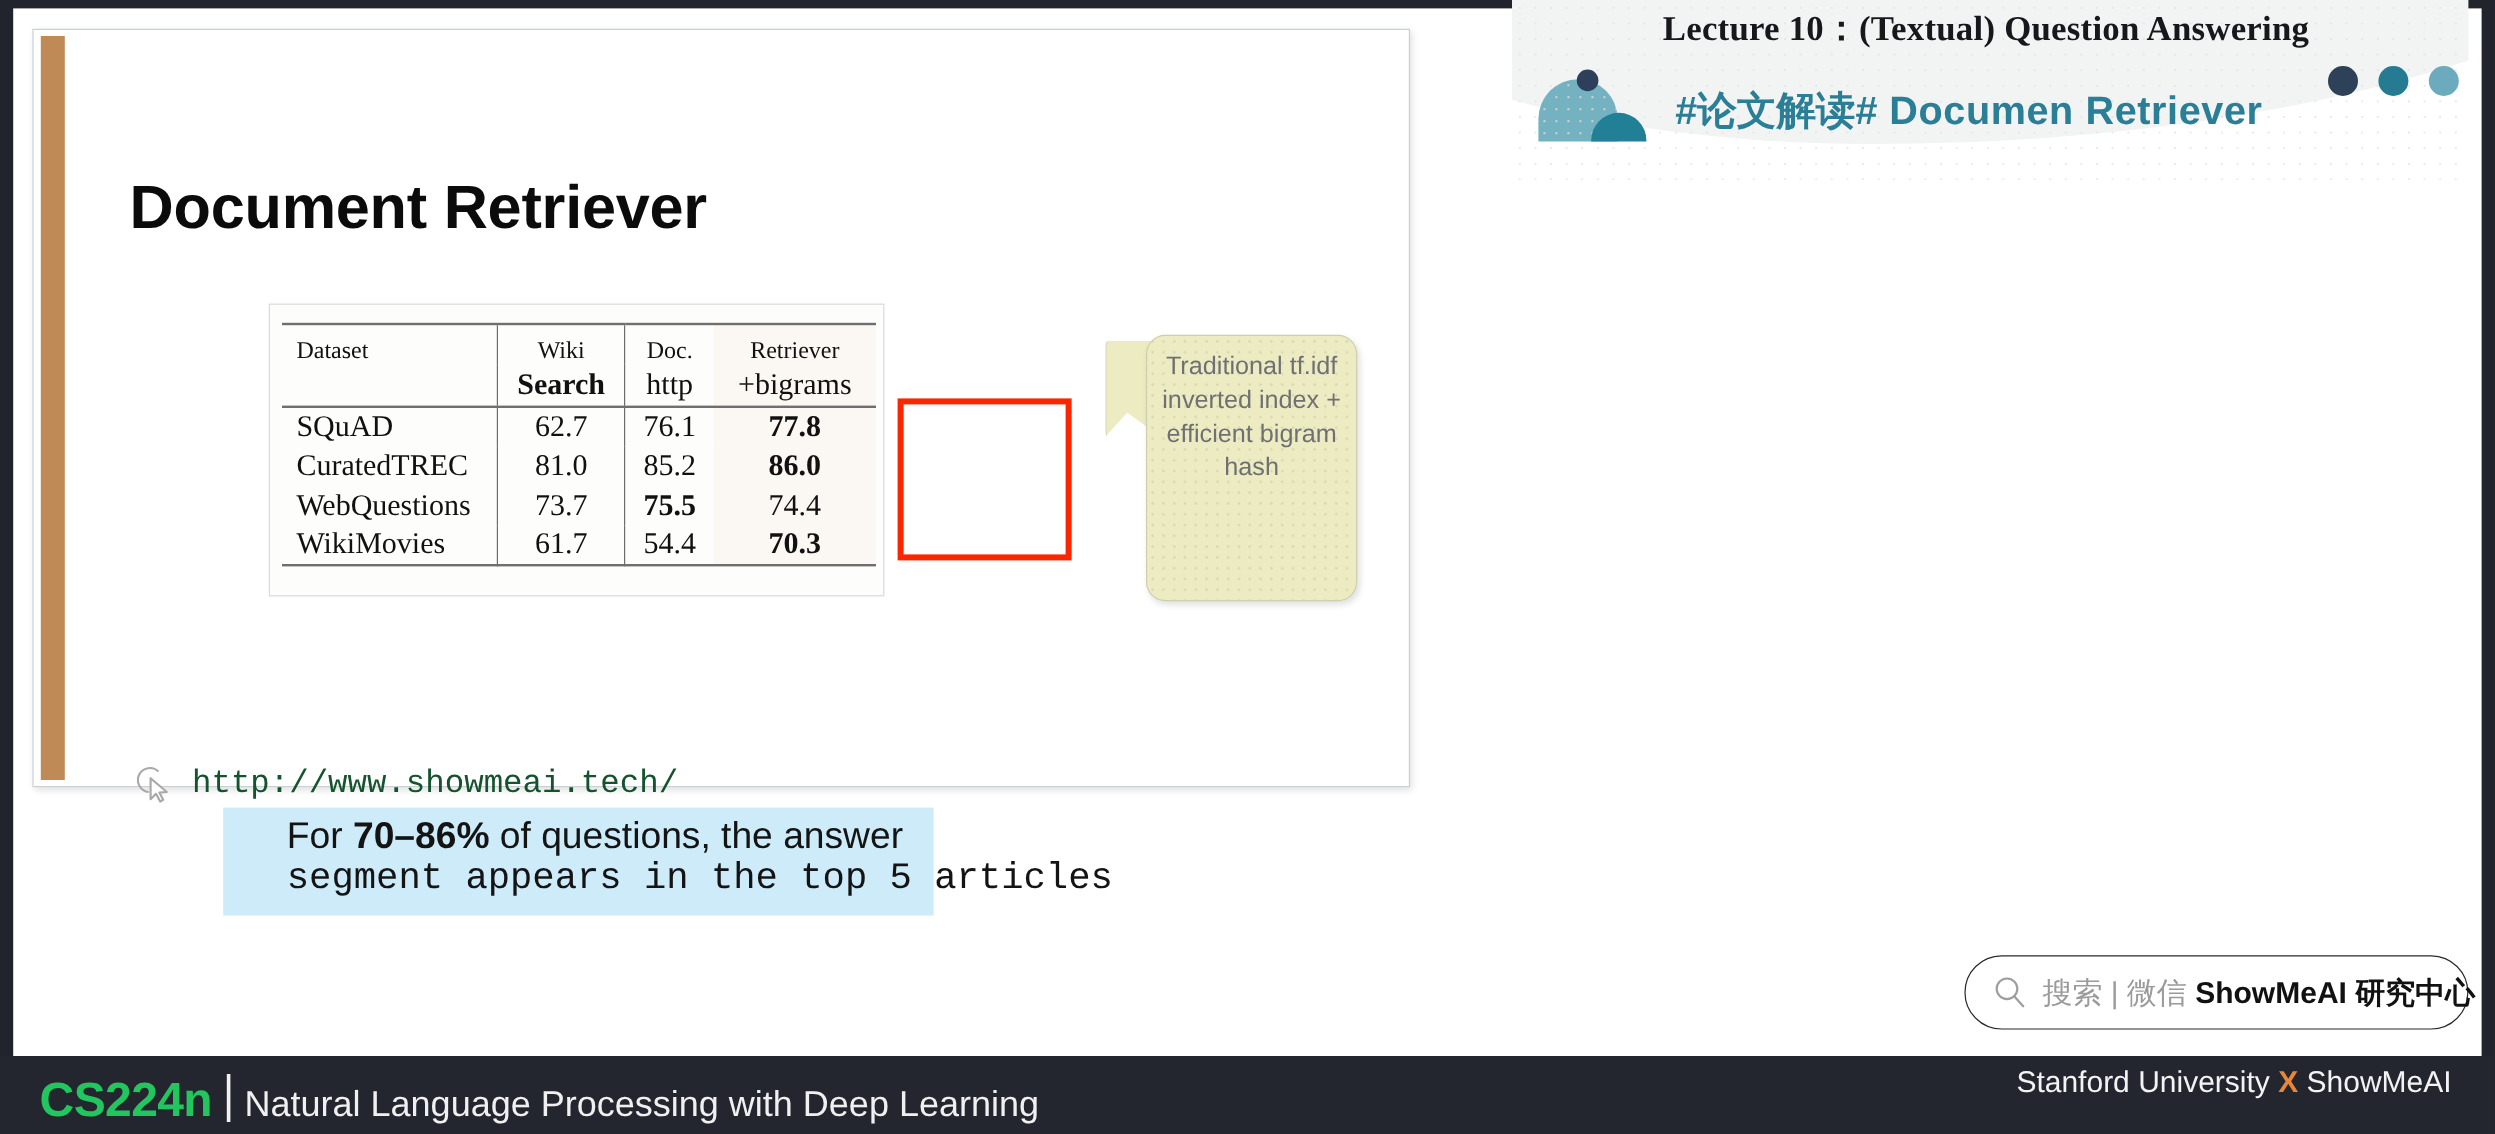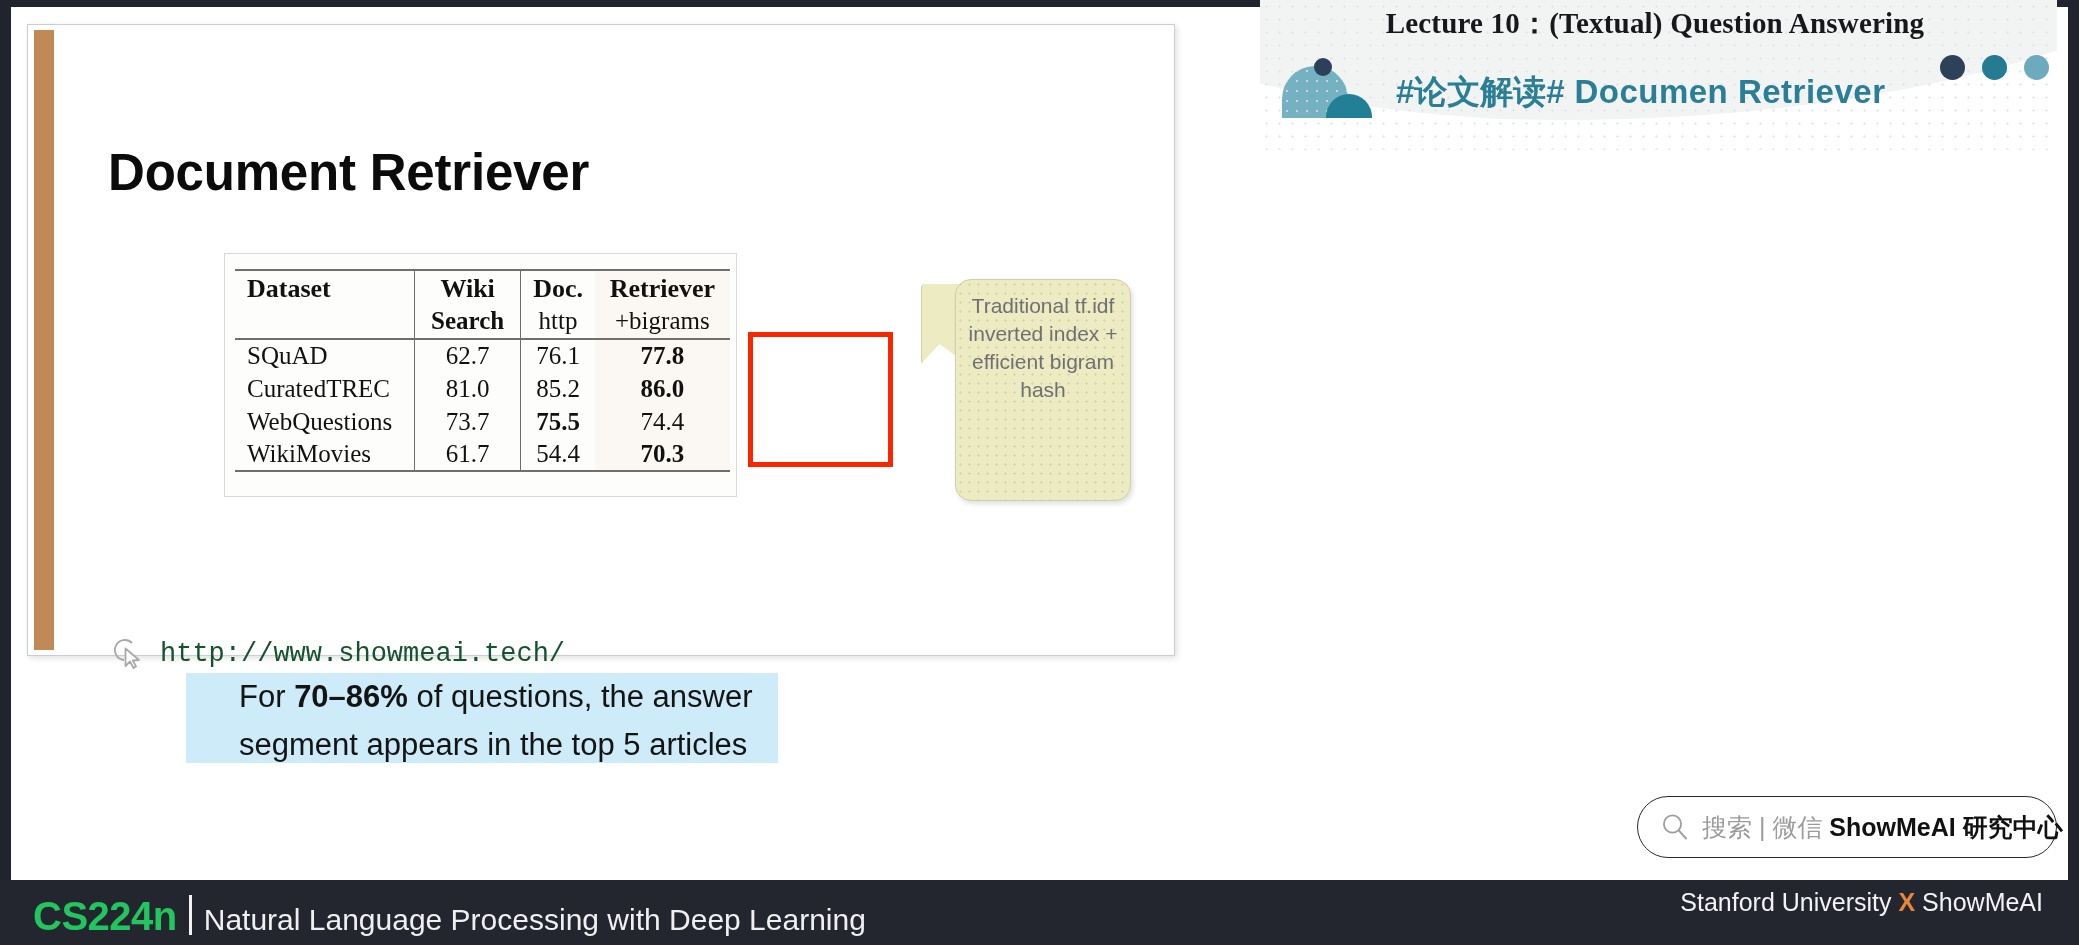--- a/index.html
+++ b/index.html
@@ -164,21 +164,21 @@
   .ptable th, .ptable td { padding: 0; }
   .ptable .c0 { width: 175px; text-align: left;  padding-left: 12px; }
   .ptable .c1 { width: 104px; text-align: center; }
   .ptable .c2 { width: 72px;  text-align: center; }
   .ptable .c3 { width: 132px; text-align: center; }
 
   .ptable .vline-a { border-left: 1px solid #6d6d6d; }
   .ptable .vline-b { border-left: 1px solid #6d6d6d; }
 
   .hd-top td   { border-top: 2px solid #6f6f6f; }
-  .hd-row1 td  { font-size: 26px; font-weight: 700; height: 34px; vertical-align: bottom; }
+  .hd-row1 td  { font-size: 20px; font-weight: 400; height: 34px; vertical-align: bottom; }
   .hd-row2 td  { font-size: 25px; height: 34px; vertical-align: bottom; padding-bottom: 3px; }
   .hd-row2 .b  { font-weight: 700; }
   .sep td      { border-bottom: 2px solid #6f6f6f; height: 0; }
   .dat td      { font-size: 25px; height: 33px; vertical-align: middle; }
   .dat td.bold { font-weight: 700; }
   .botline td  { border-top: 2px solid #6f6f6f; height: 0; }
 
   .hl-col { background: #fbf7f2; }
 
   .red-box {
@@ -236,21 +236,21 @@
   }
   .bluebox .line {
     position: absolute;
     left: 5px;
     font-size: 31px;
     color: #141414;
     white-space: nowrap;
     margin-left: 48px;
   }
   .bluebox .l1 { top: 6px; }
-  .bluebox .l2 { top: 54px; }
+  .bluebox .l2 { top: 42px; font-family: Liberation Mono, monospace; }
   .bluebox b { font-weight: 700; }
 
   
   .slide-url {
     position: absolute;
     left: 86px; top: 612px;
     display: flex; align-items: center; gap: 12px;
   }
   .cursor-ico { width: 34px; height: 34px; display:block; }
   .slide-url .u {

